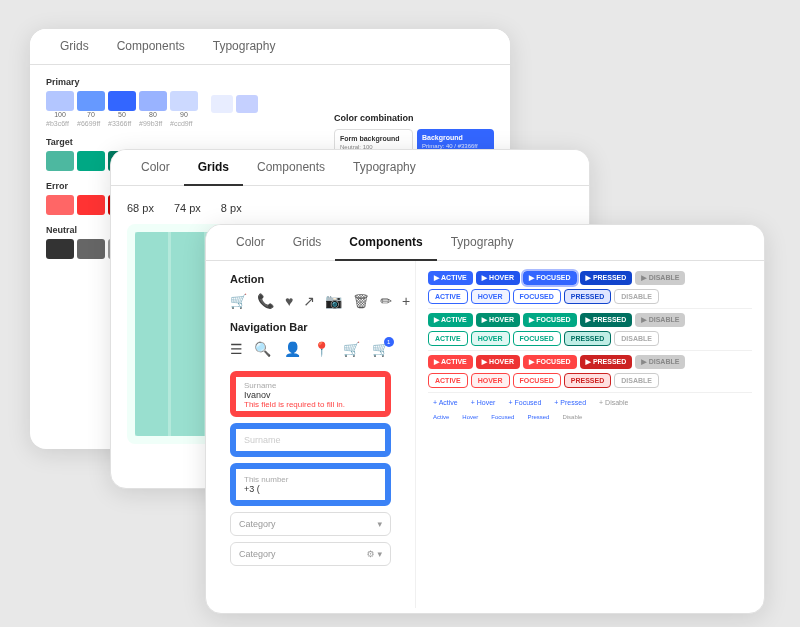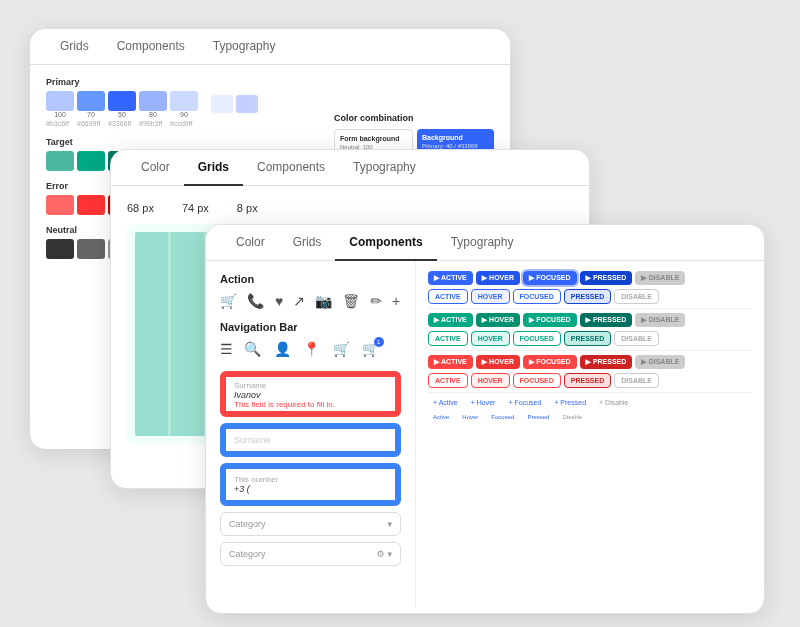--- a/index.html
+++ b/index.html
@@ -141,32 +141,32 @@
     }
     .combo-light { background: #fff; border: 1px solid #ddd; color: #333; flex: 1; }
     .combo-primary { background: #3366ff; color: #fff; flex: 1; }
     .combo-green { background: #00a884; color: #fff; flex: 1; }
     .combo-pink { background: #ffe0e0; color: #333; flex: 1; }
 
     
     .grids-content {
       padding: 16px;
     }
-    .grid-sizes { display: flex; gap: 28px; font-size: 11px; color: #333; margin-bottom: 10px; }
+    .grid-sizes { display: flex; gap: 20px; font-size: 11px; color: #333; margin-bottom: 10px; }
     .grid-size { font-weight: 500; }
     .grid-col-light { background: rgba(0, 168, 132, 0.15); height: 100%; }
 
     
     .components-content {
       display: flex;
       height: calc(100% - 41px);
     }
     .components-left {
       width: 210px;
-      padding: 12px 14px;
+      padding: 12px 24px;
       border-right: 1px solid #f0f0f0;
       overflow: hidden;
     }
     .components-right {
       flex: 1;
       padding: 10px 12px;
       overflow: hidden;
     }
 
     .section-title { font-size: 11px; font-weight: 700; color: #222; margin-bottom: 8px; }
@@ -199,21 +199,21 @@
       border: 6px solid #3b82f6;
       border-radius: 6px;
       padding: 6px 8px;
       font-size: 9px;
       color: #999;
       margin-bottom: 6px;
       background: #fff;
     }
     .form-field.error { border-color: #ff4444; }
     .field-label { font-size: 8px; color: #aaa; display: block; }
-    .field-value { font-size: 9px; color: #333; font-style: italic; }
+    .field-value { font-size: 9px; color: #333; }
     .field-error { font-size: 8px; color: #ff4444; }
 
     .form-field-select {
       border: 1px solid #ddd;
       border-radius: 6px;
       padding: 6px 8px;
       font-size: 9px;
       color: #999;
       margin-bottom: 6px;
       background: #fff;

